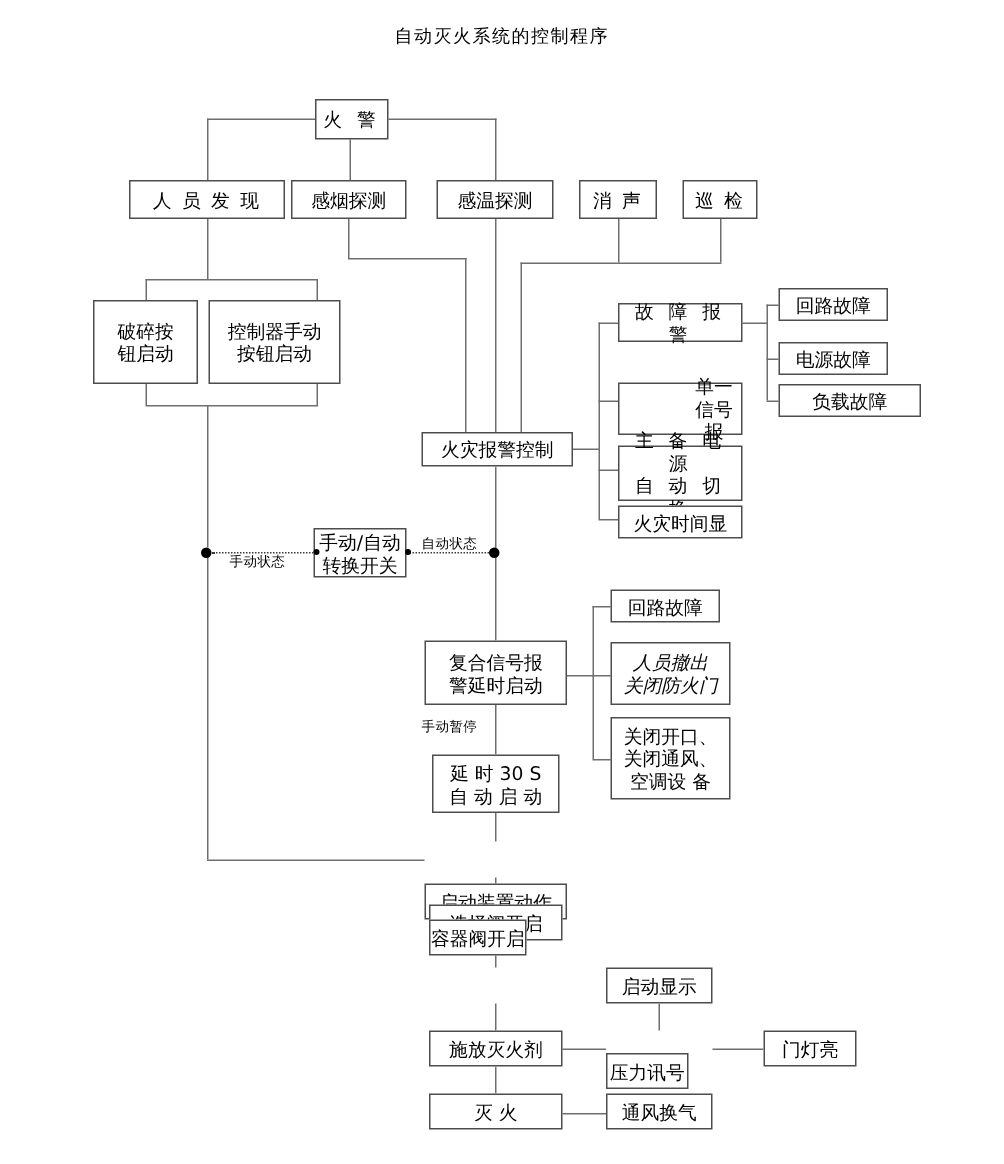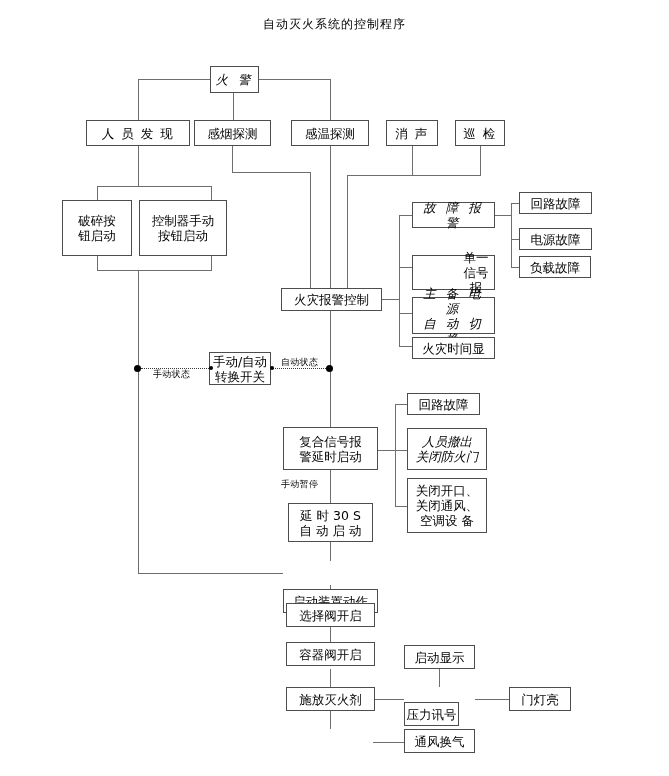--- a/index.html
+++ b/index.html
@@ -32,21 +32,21 @@
     display:flex;
     align-items:center;
     justify-content:center;
     text-align:center;
     font-size:12.5px;
     line-height:15px;
     color:#000;
     z-index:5;
     white-space:pre-line;
   }
-  .box.sp{letter-spacing:3px;font-style:italic;}
+  .box.sp{letter-spacing:3px;}
   .box.sp2{letter-spacing:1.5px;}
   
   .ln{
     position:absolute;
     background:#6e6e6e;
     z-index:1;
   }
   .lnh{height:1px;}
   .lnv{width:1px;}
   
@@ -188,41 +188,42 @@
   <div class="box" style="left:281px;top:288px;width:101px;height:23px;">火灾报警控制</div>
 
   <div class="box sp" style="left:412px;top:202px;width:83px;height:26px;">故 障 报 警</div>
   <div class="box" style="left:412px;top:255px;width:83px;height:35px;padding-left:45px;">单一信号报</div>
   <div class="box sp" style="left:412px;top:297px;width:83px;height:37px;">主 备 电 源
 自 动 切 换</div>
   <div class="box" style="left:412px;top:337px;width:83px;height:22px;">火灾时间显</div>
 
   <div class="box" style="left:519px;top:192px;width:73px;height:22px;">回路故障</div>
   <div class="box" style="left:519px;top:228px;width:73px;height:22px;">电源故障</div>
-  <div class="box" style="left:519px;top:256px;width:72px;height:22px;">负载故障</div>
+  <div class="box" style="left:519px;top:256px;width:95px;height:22px;">负载故障</div>
 
   <div class="box" style="left:209px;top:352px;width:62px;height:33px;">手动/自动
 转换开关</div>
 
   <div class="box" style="left:283px;top:427px;width:95px;height:43px;">复合信号报
 警延时启动</div>
 
   <div class="box" style="left:407px;top:393px;width:73px;height:22px;">回路故障</div>
   <div class="box" style="left:407px;top:428px;width:80px;height:42px;font-style:italic;">人员撤出
 关闭防火门</div>
   <div class="box" style="left:407px;top:478px;width:80px;height:55px;">关闭开口、
 关闭通风、
 空调设 备</div>
 
   <div class="box" style="left:288px;top:503px;width:85px;height:39px;">延 时 30 S
 自 动 启 动</div>
 
   <div class="box" style="left:283px;top:561px;width:95px;height:24px;margin-top:28px;">启动装置动作</div>
   <div class="box" style="left:286px;top:603px;width:89px;height:24px;">选择阀开启</div>
-  <div class="box" style="left:286px;top:642px;width:89px;height:24px;">容器阀开启</div>
+  <div class="box" style="left:286px;top:613px;width:65px;height:24px;">容器阀开启</div>
   <div class="box" style="left:286px;top:687px;width:89px;height:24px;">施放灭火剂</div>
+  <div class="box" style="left:286px;top:729px;width:89px;height:24px;">灭  火</div>
 
   <div class="box" style="left:404px;top:645px;width:71px;height:24px;">启动显示</div>
   <div class="box" style="left:404px;top:687px;width:55px;height:24px;margin-top:15px;">压力讯号</div>
   <div class="box" style="left:509px;top:687px;width:62px;height:24px;">门灯亮</div>
   <div class="box" style="left:404px;top:729px;width:71px;height:24px;">通风换气</div>
 
 </div>
 
 </body></html>

